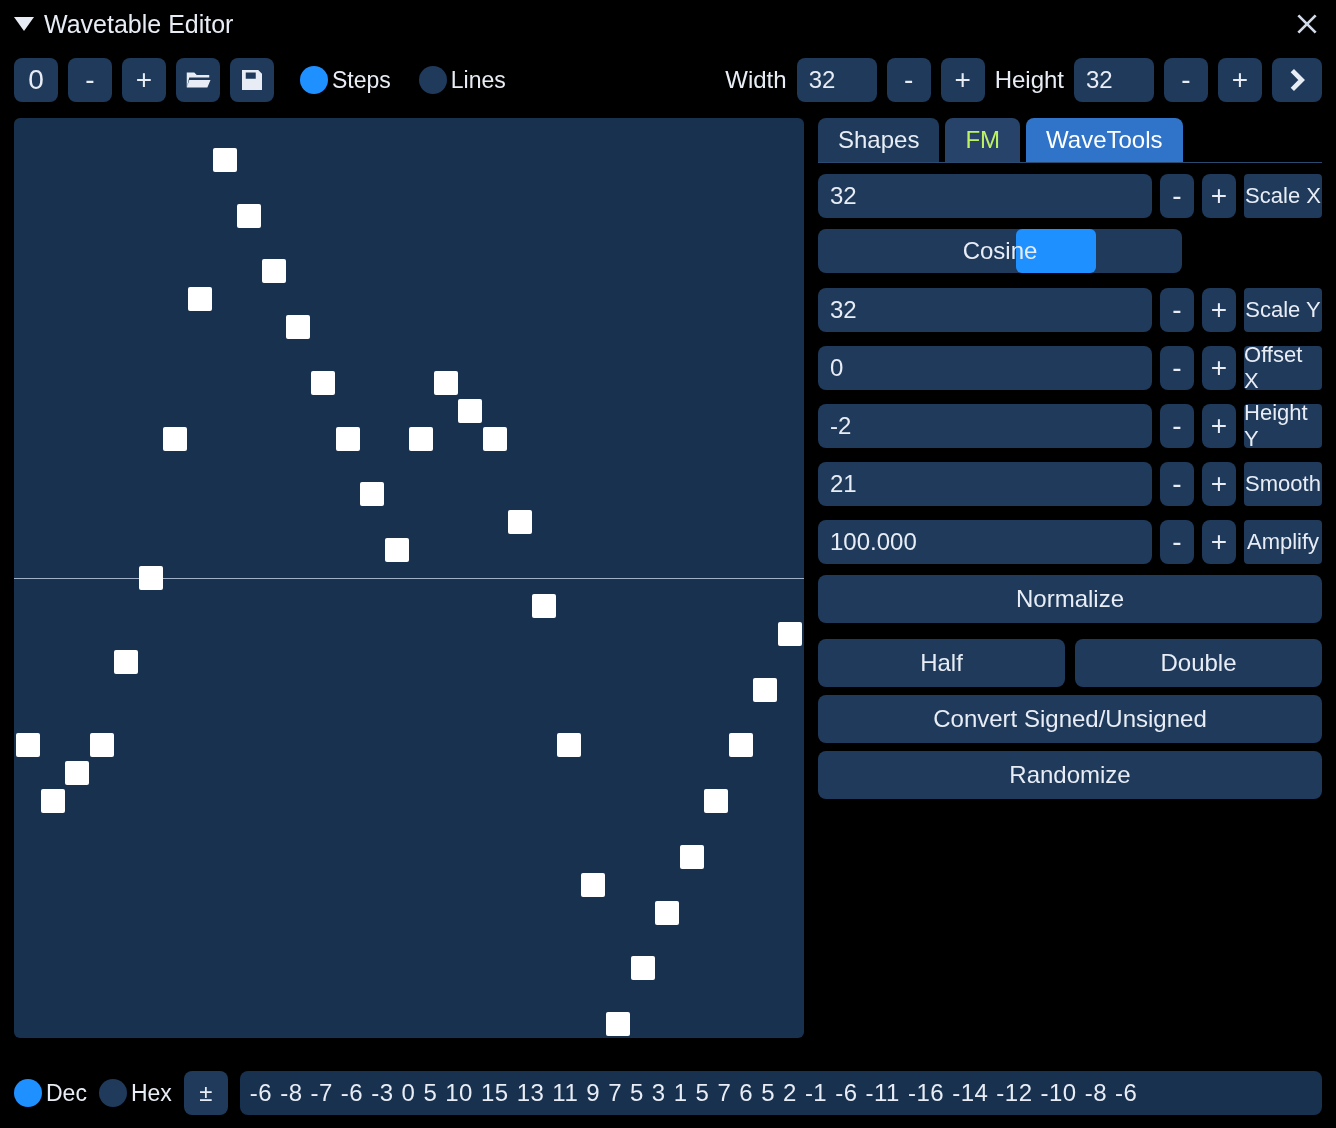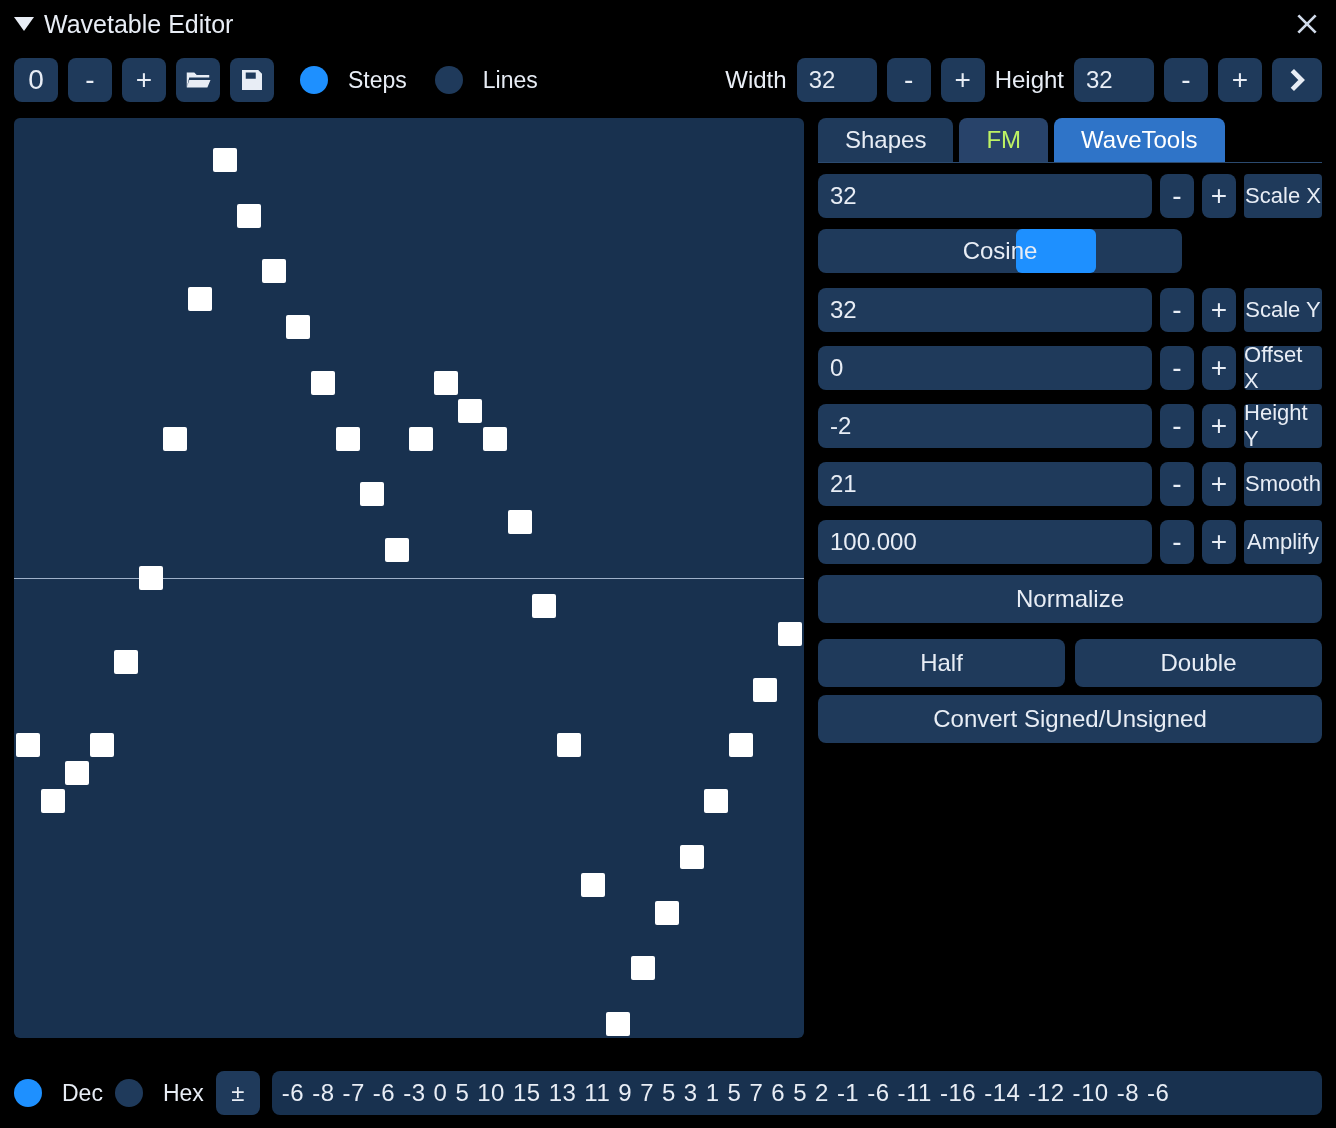--- a/index.html
+++ b/index.html
@@ -58,21 +58,21 @@
     align-items: center;
     justify-content: center;
     padding: 0 14px;
     font-size: 24px;
   }
   .btn.small { width: 44px; padding: 0; font-size: 28px; }
   .btn.icon svg { width: 30px; height: 30px; fill: #e8edf5; }
   .radio {
     display: inline-flex;
     align-items: center;
-    gap: 20px;
+    gap: 4px;
   }
   .radio .dot {
     width: 28px; height: 28px;
     border-radius: 50%;
     background: #1f3a5b;
   }
   .radio .dot.on { background: #1e90ff; }
   .field {
     background: #1f3a5b;
     color: #e8edf5;
@@ -130,21 +130,21 @@
   }
   .tabs {
     display: flex;
     gap: 6px;
     border-bottom: 1px solid #2b4a6f;
     padding-bottom: 0;
   }
   .tab {
     background: #1f3a5b;
     border-radius: 8px 8px 0 0;
-    padding: 8px 27px;
+    padding: 8px 20px;
     font-size: 24px;
   }
   .tab.active { background: #2f74c8; color: #fff; }
   .tab.alt { background: #28436a; color: #bef264; }
   .row {
     display: flex;
     align-items: center;
     gap: 8px;
     height: 50px;
   }
@@ -376,20 +376,21 @@
       </div>
 
       <div class="wide-btn">Normalize</div>
       <div class="pair">
       </div>
       <div class="pair">
         <div class="wide-btn">Half</div>
         <div class="wide-btn">Double</div>
       </div>
       <div class="wide-btn">Convert Signed/Unsigned</div>
+      <div class="wide-btn">Randomize</div>
     </div>
   </div>
 
   <div class="footer">
     <div class="radio">
       <div class="dot on"></div>
       <span>Dec</span>
     </div>
     <div class="radio">
       <div class="dot"></div>

